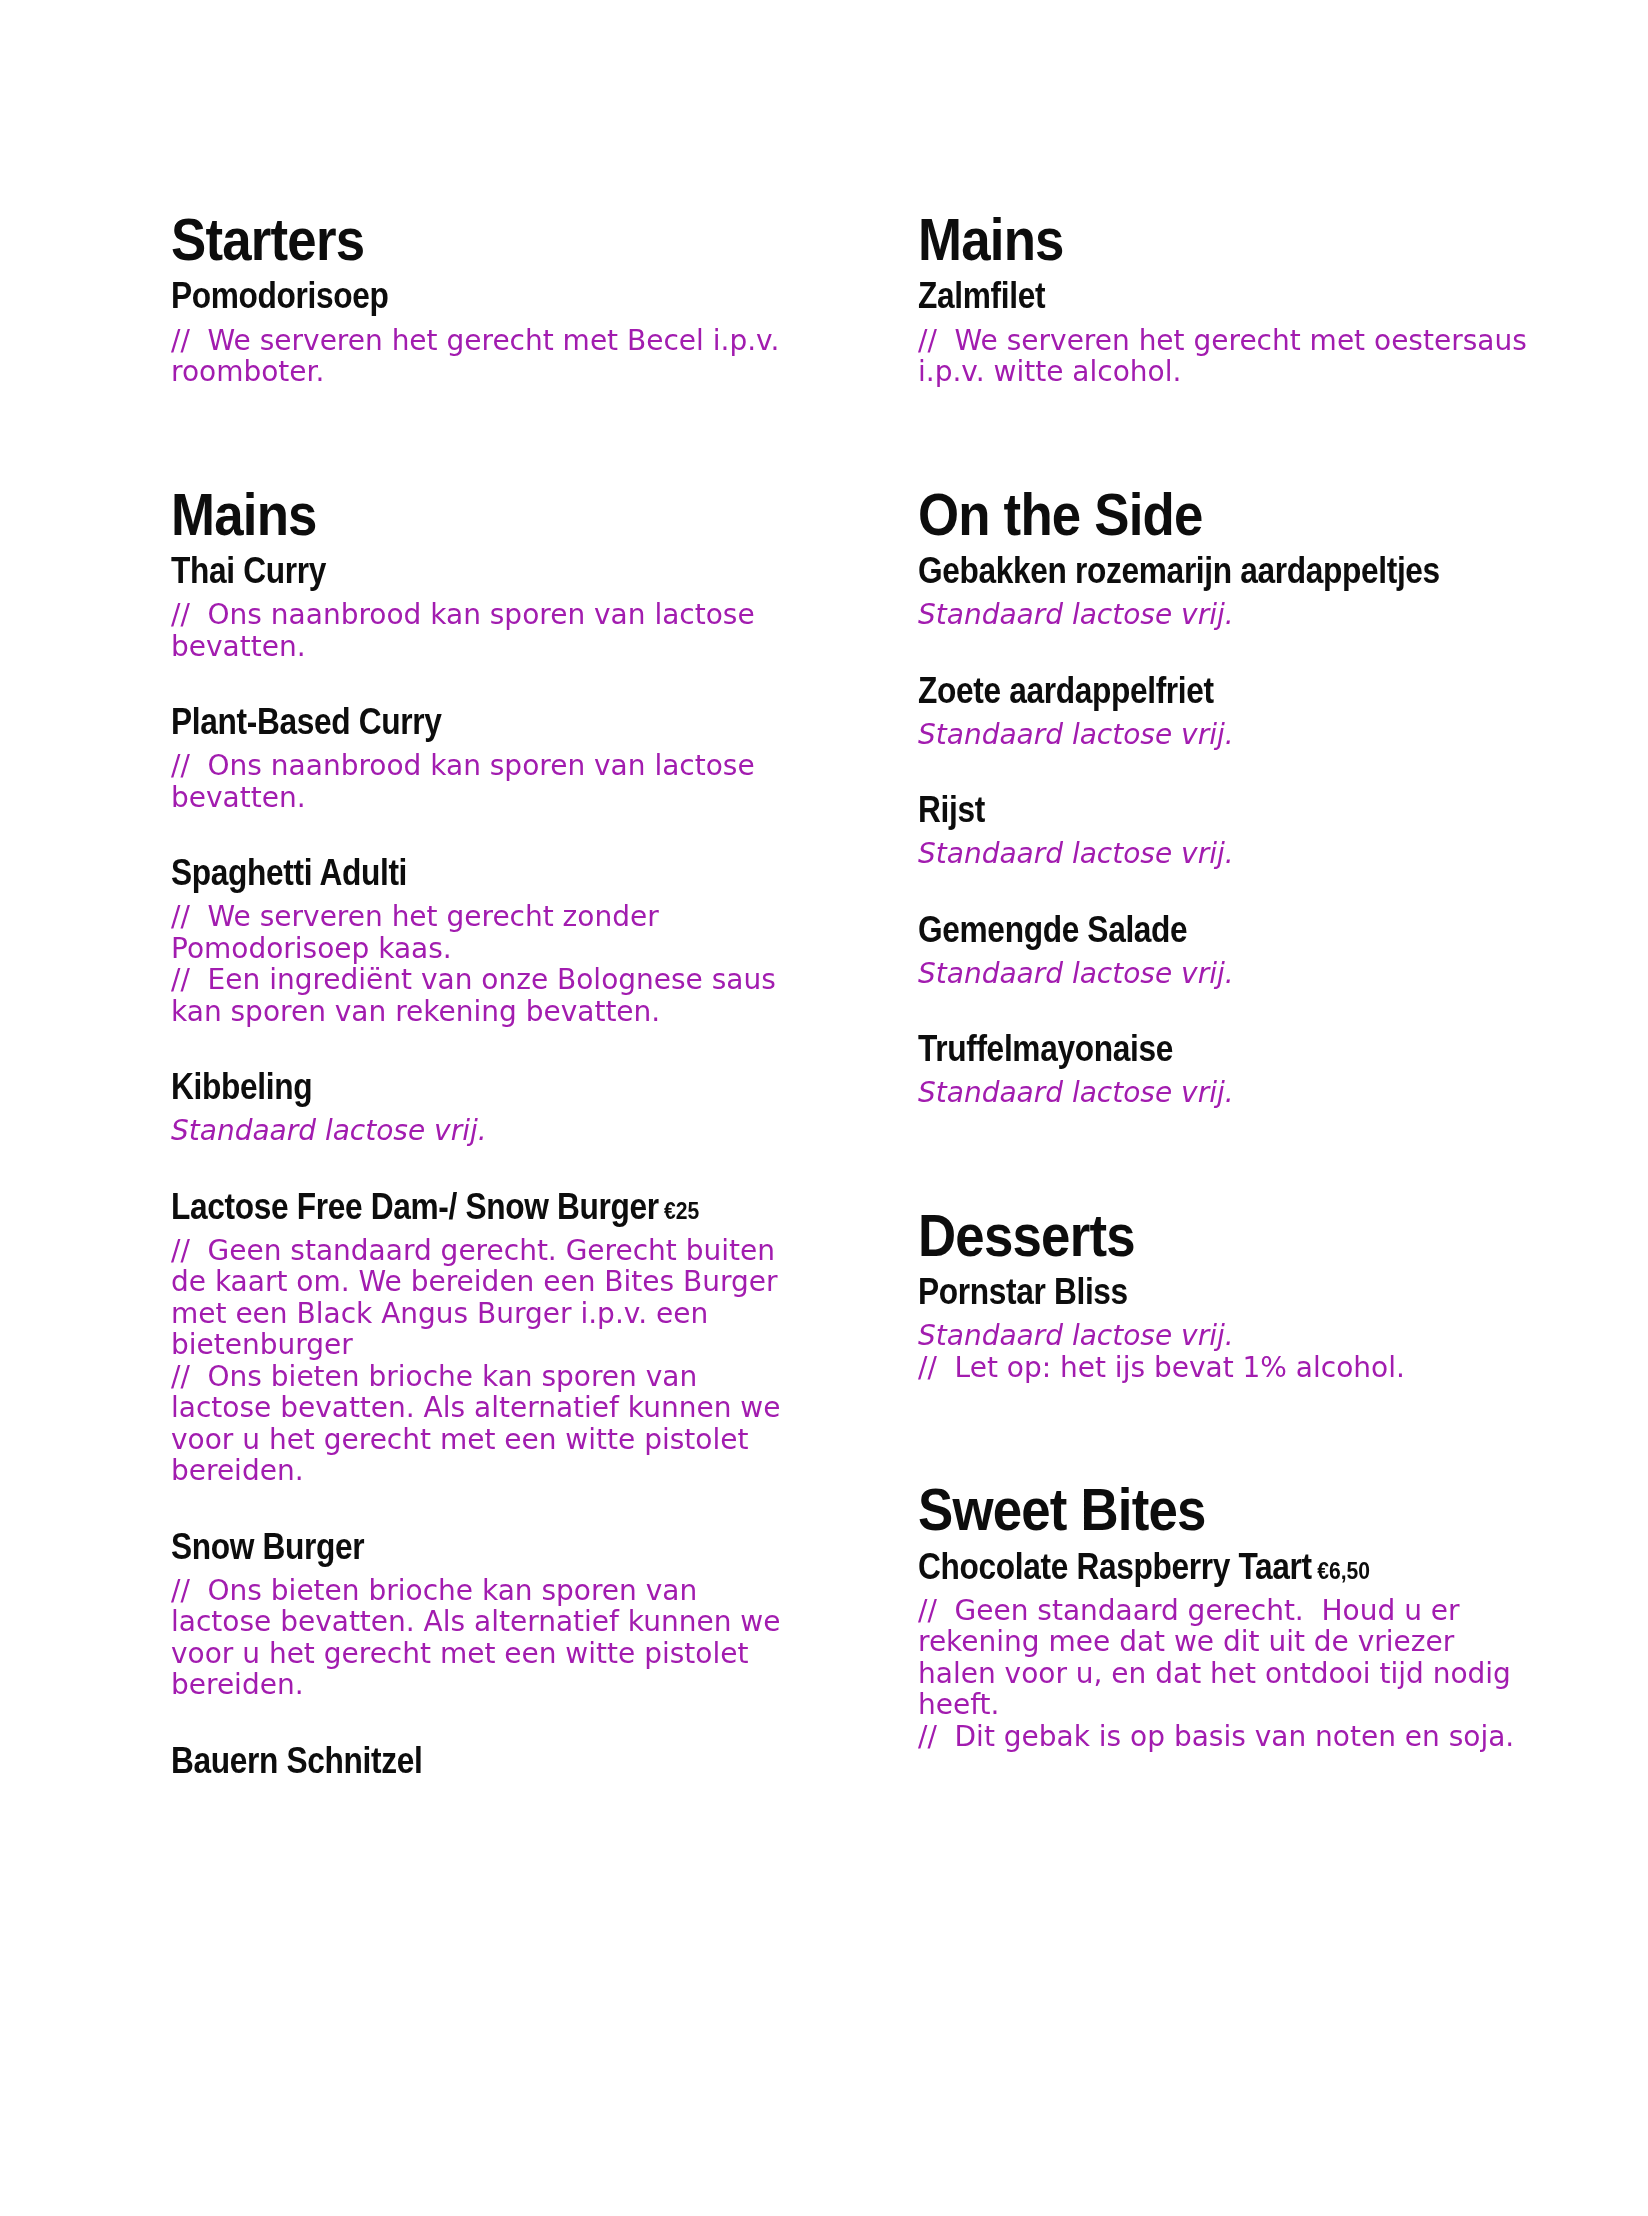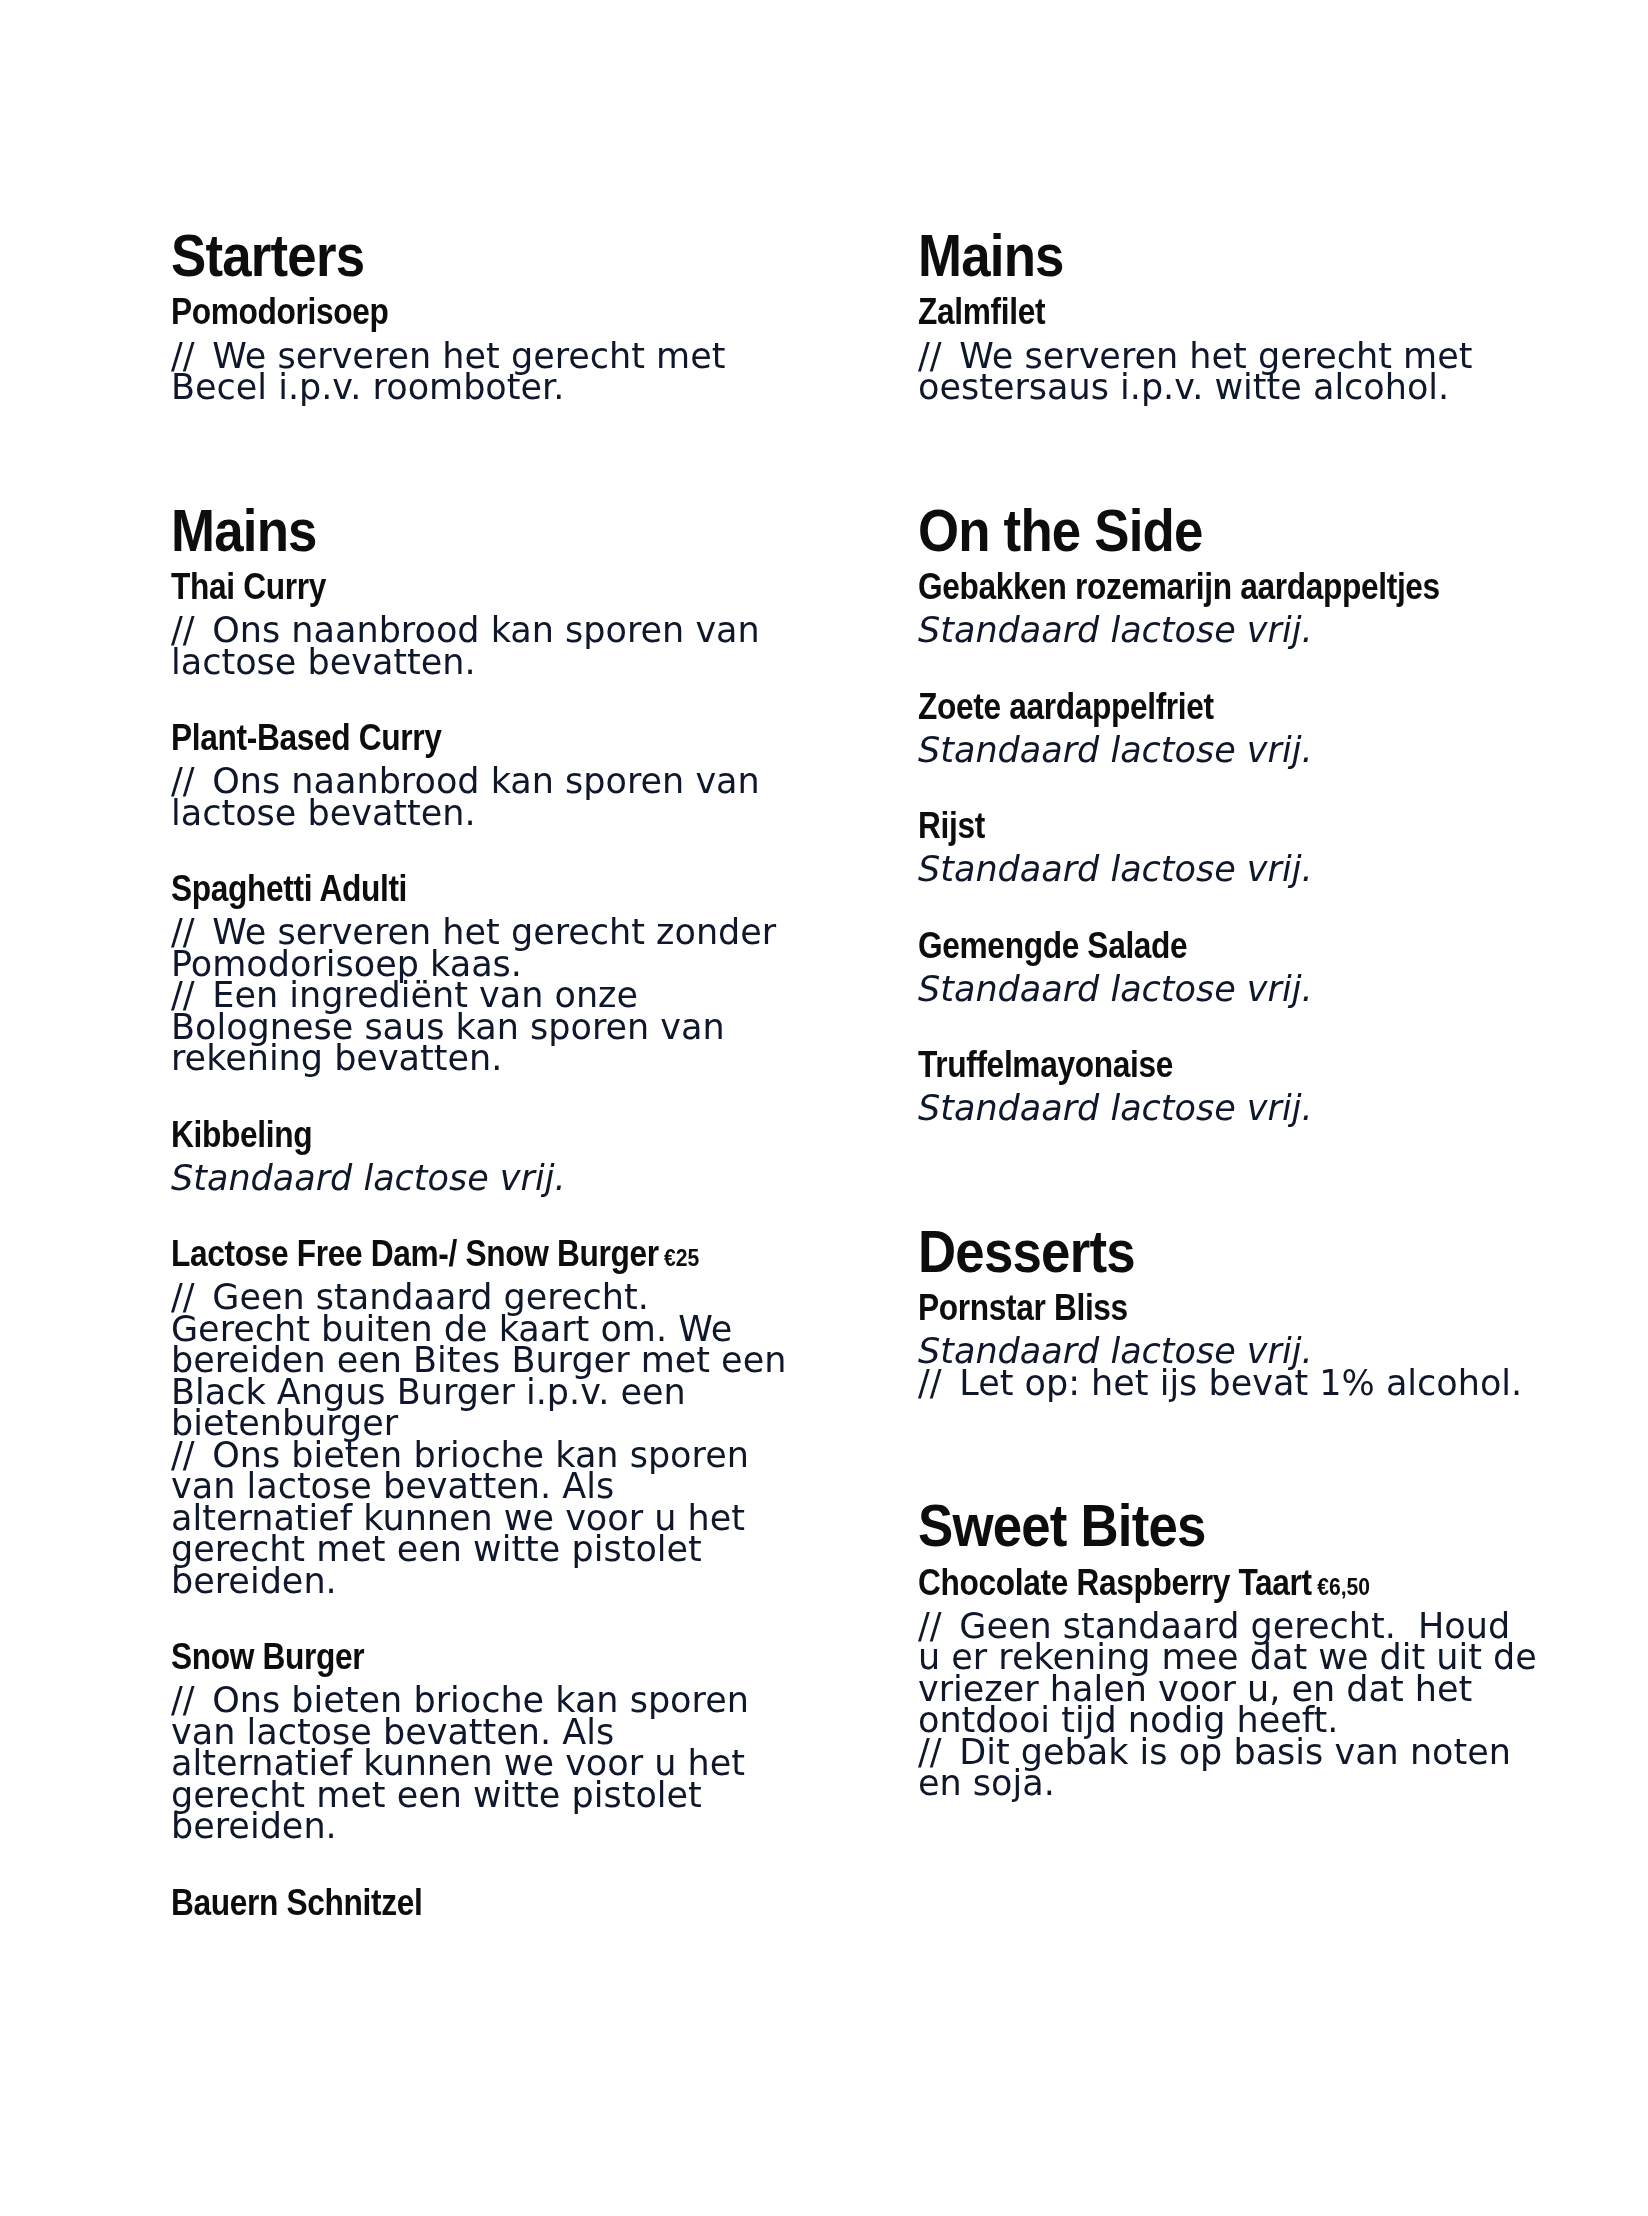--- a/index.html
+++ b/index.html
@@ -14,21 +14,21 @@
   }
   .col {
     position: absolute;
     top: 208px;
     width: 621px;
   }
   .col-left  { left: 171px; }
   .col-right { left: 918px; }
 
   .menu-section { margin-top: 95px; }
-  .menu-section:first-child { margin-top: 16px; }
+  .menu-section:first-child { margin-top: 0; }
 
   .section-title {
     margin: 0;
     font-family: "Liberation Sans", sans-serif;
     font-weight: bold;
     font-size: 60px;
     line-height: 1.08;
     white-space: nowrap;
     transform: scaleX(0.88);
     transform-origin: 0 60%;
@@ -51,23 +51,23 @@
   .item:first-of-type .dish-name { margin-top: 2.7px; }
   .dish-price {
     font-size: 24px;
     font-weight: bold;
     letter-spacing: 0;
     padding-left: 6.2px;
   }
   .notes { margin-top: 8px; }
   .note {
     margin: 0;
-    font-size: 35px;
+    font-size: 28px;
     line-height: 31.5px;
-    color: #0f172a;
+    color: #a21caf;
   }
   .note .note-marker {
     padding-right: 17.7px;
   }
   .note.lactose-free {
     font-style: italic;
   }
 </style>
 </head>
 <body style="background: rgb(255, 255, 255); color: rgb(13, 13, 13);">

